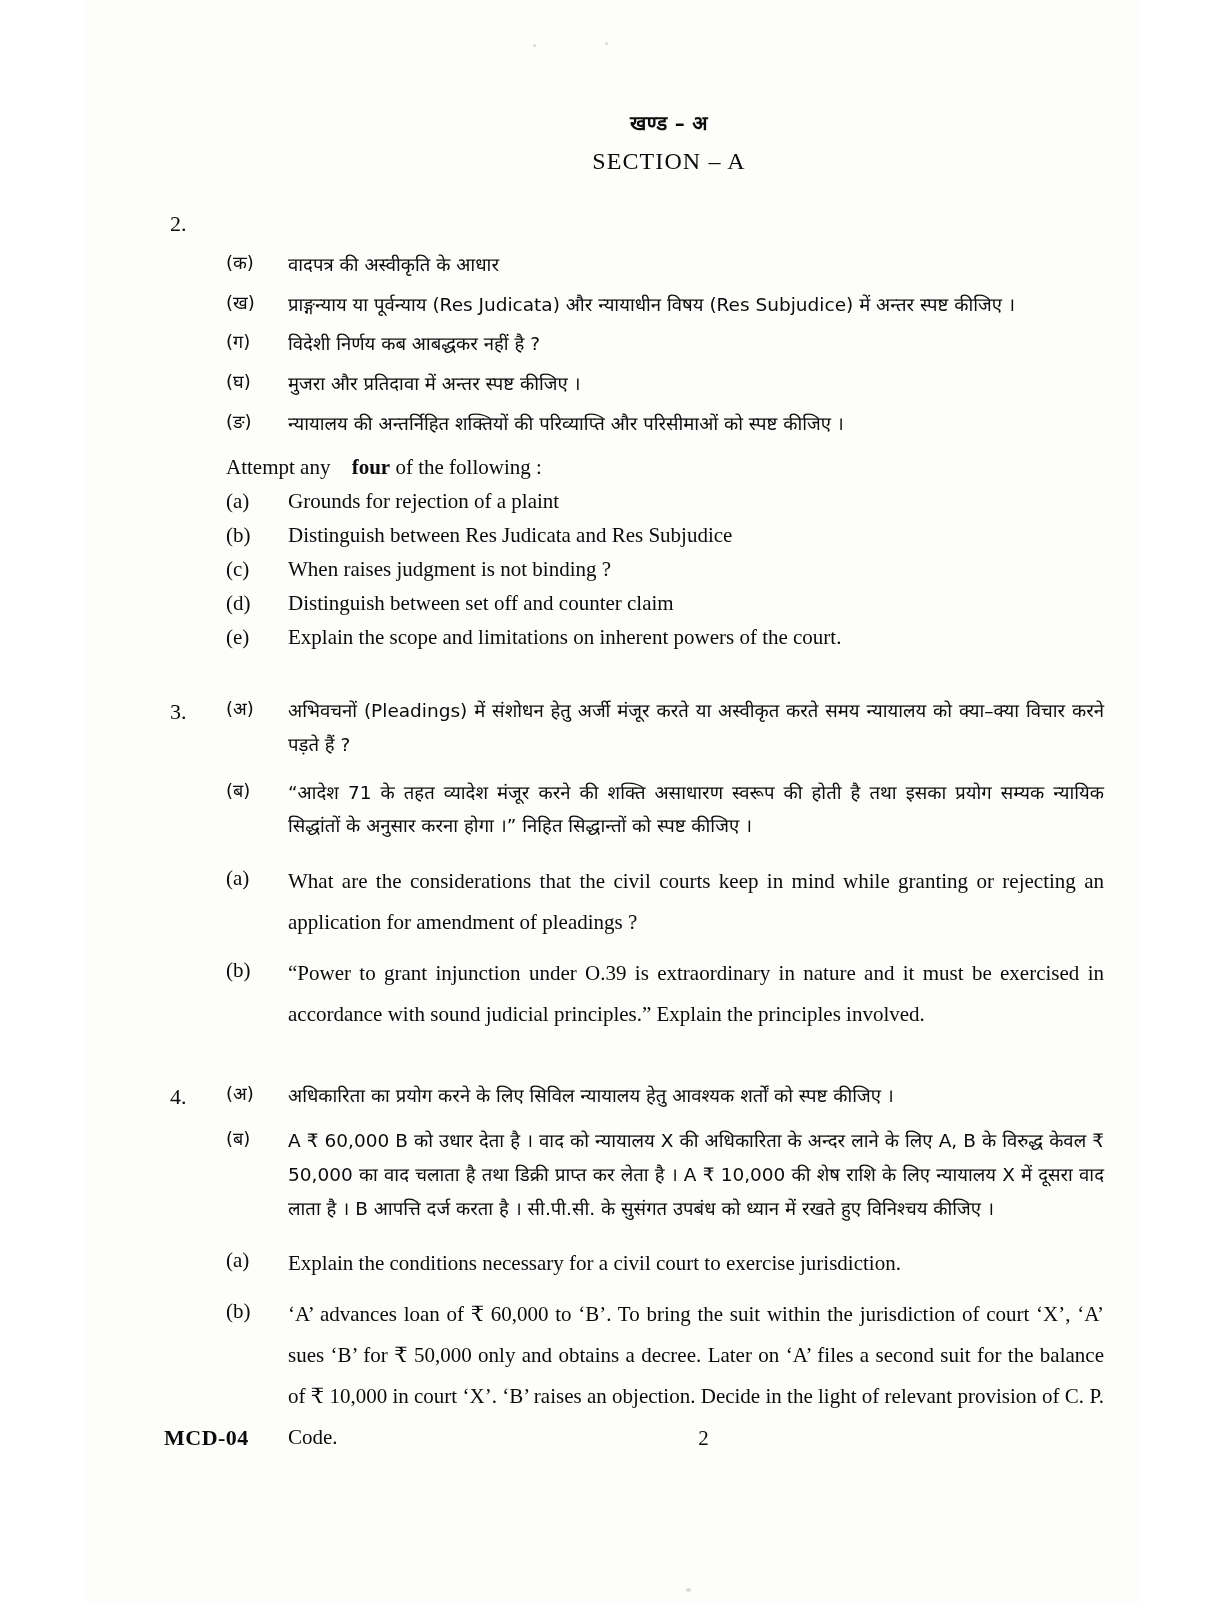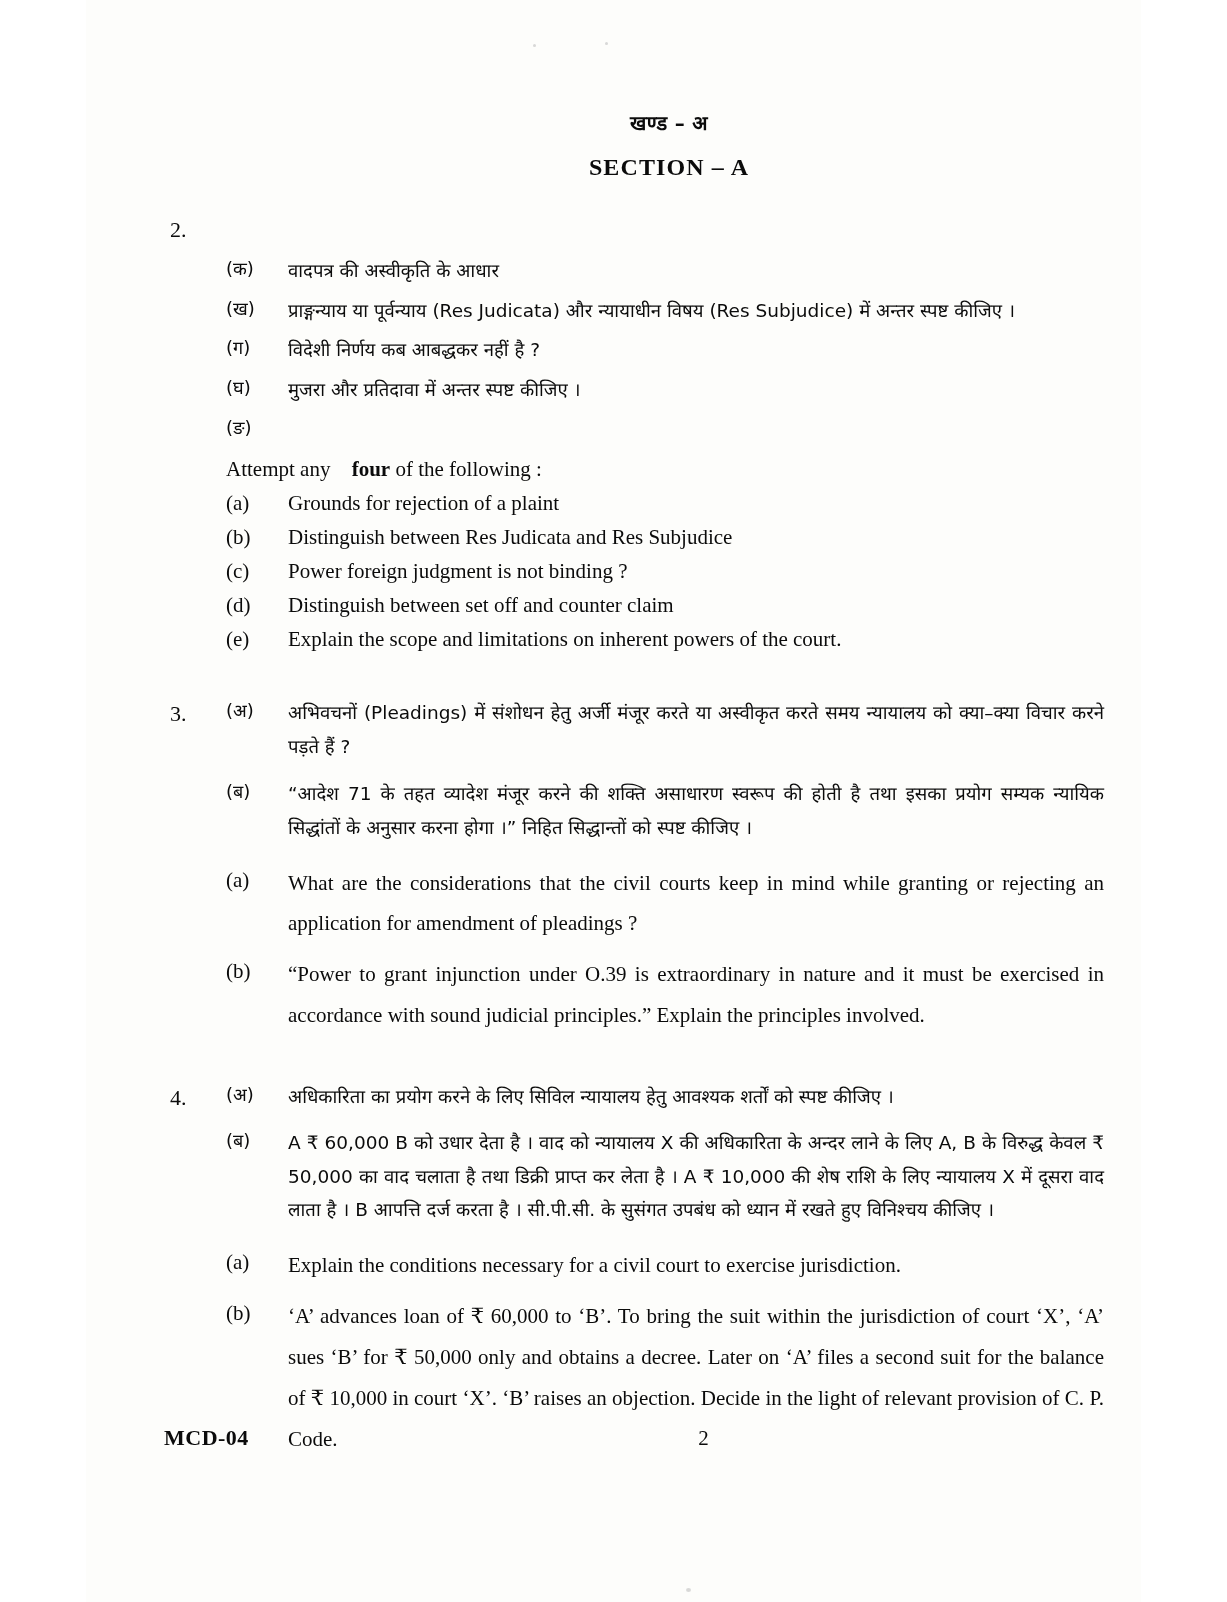--- a/index.html
+++ b/index.html
@@ -41,25 +41,25 @@
     margin-bottom: 2px;
   }
   .head-hi {
     font-family: "DejaVu Sans", sans-serif;
     font-weight: bold;
     font-size: 20px;
     letter-spacing: .3px;
     line-height: 1.5;
   }
   .head-en {
-    font-weight: bold;
+    font-weight: normal;
     font-size: 24px;
     letter-spacing: 1.1px;
     line-height: 1.6;
-    margin-top: 10px;
+    margin-top: 4px;
   }
 
   
   .qblock {
     position: relative;
     margin-top: 26px;
   }
   .row {
     display: flex;
     align-items: flex-start;
@@ -192,20 +192,21 @@
         <div class="qnum"></div>
         <div class="label hi">(घ)</div>
         <div class="body hi nomarks-pad">मुजरा और प्रतिदावा में अन्तर स्पष्ट कीजिए ।</div>
       </div>
 
       <div class="sp6"></div>
 
       <div class="row">
         <div class="qnum"></div>
         <div class="label hi">(ङ)</div>
+        <div class="body hi nomarks-pad">न्यायालय की अन्तर्निहित शक्तियों की परिव्याप्ति और परिसीमाओं को स्पष्ट कीजिए ।</div>
         <div class="marks">70</div>
       </div>
 
       <div class="sp10"></div>
 
       <div class="row">
         <div class="qnum"></div>
         <div class="body"><span>Attempt any </span><b>four</b><span> of the following :</span></div>
       </div>
 
@@ -217,21 +218,21 @@
 
       <div class="row">
         <div class="qnum"></div>
         <div class="label">(b)</div>
         <div class="body nomarks-pad">Distinguish between Res Judicata and Res Subjudice</div>
       </div>
 
       <div class="row">
         <div class="qnum"></div>
         <div class="label">(c)</div>
-        <div class="body nomarks-pad">Power foreign judgment is not binding ?</div>
+        <div class="body nomarks-pad">When raises judgment is not binding ?</div>
       </div>
 
       <div class="row">
         <div class="qnum"></div>
         <div class="label">(d)</div>
         <div class="body nomarks-pad">Distinguish between set off and counter claim</div>
       </div>
 
       <div class="row">
         <div class="qnum"></div>

